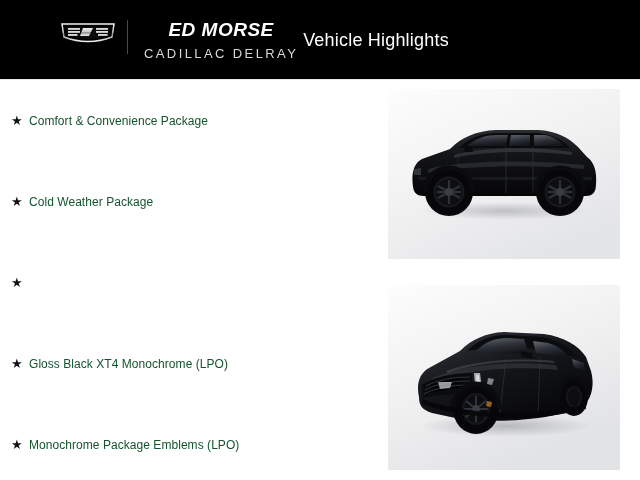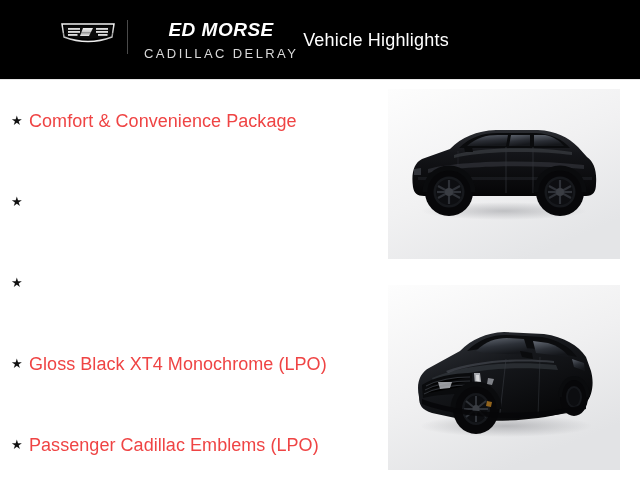--- a/index.html
+++ b/index.html
@@ -126,22 +126,22 @@
   }
   .bullet-star {
     flex: 0 0 auto;
     width: 18px;
     color: #111111;
     font-size: 13px;
     line-height: 20px;
     text-align: left;
   }
   .highlight-label {
-    color: #ef4444;
-    font-size: 18px;
+    color: #14532d;
+    font-size: 12px;
     line-height: 20px;
     letter-spacing: 0.05px;
     white-space: nowrap;
   }
 
   
   .photo-col {
     position: absolute;
     left: 388px;
     top: 8px;
@@ -214,34 +214,35 @@
 
     <ul class="highlights-list">
 
       <li class="highlight-item">
         <span class="bullet-star">★</span>
         <span class="highlight-label">Comfort &amp; Convenience Package</span>
       </li>
 
       <li class="highlight-item">
         <span class="bullet-star">★</span>
+        <span class="highlight-label">Cold Weather Package</span>
       </li>
 
       <li class="highlight-item">
         <span class="bullet-star">★</span>
       </li>
 
       <li class="highlight-item">
         <span class="bullet-star">★</span>
         <span class="highlight-label">Gloss Black XT4 Monochrome (LPO)</span>
       </li>
 
       <li class="highlight-item">
         <span class="bullet-star">★</span>
-        <span class="highlight-label">Passenger Cadillac Emblems (LPO)</span>
+        <span class="highlight-label">Monochrome Package Emblems (LPO)</span>
       </li>
 
     </ul>
 
     <div class="photo-col">
 
       <div class="photo-frame one" aria-label="Black Cadillac XT4 SUV, driver side profile view">
         <svg viewBox="0 0 232 170" aria-hidden="true">
           <defs>
             <linearGradient id="bg1" x1="0" y1="0" x2="0.6" y2="1">

